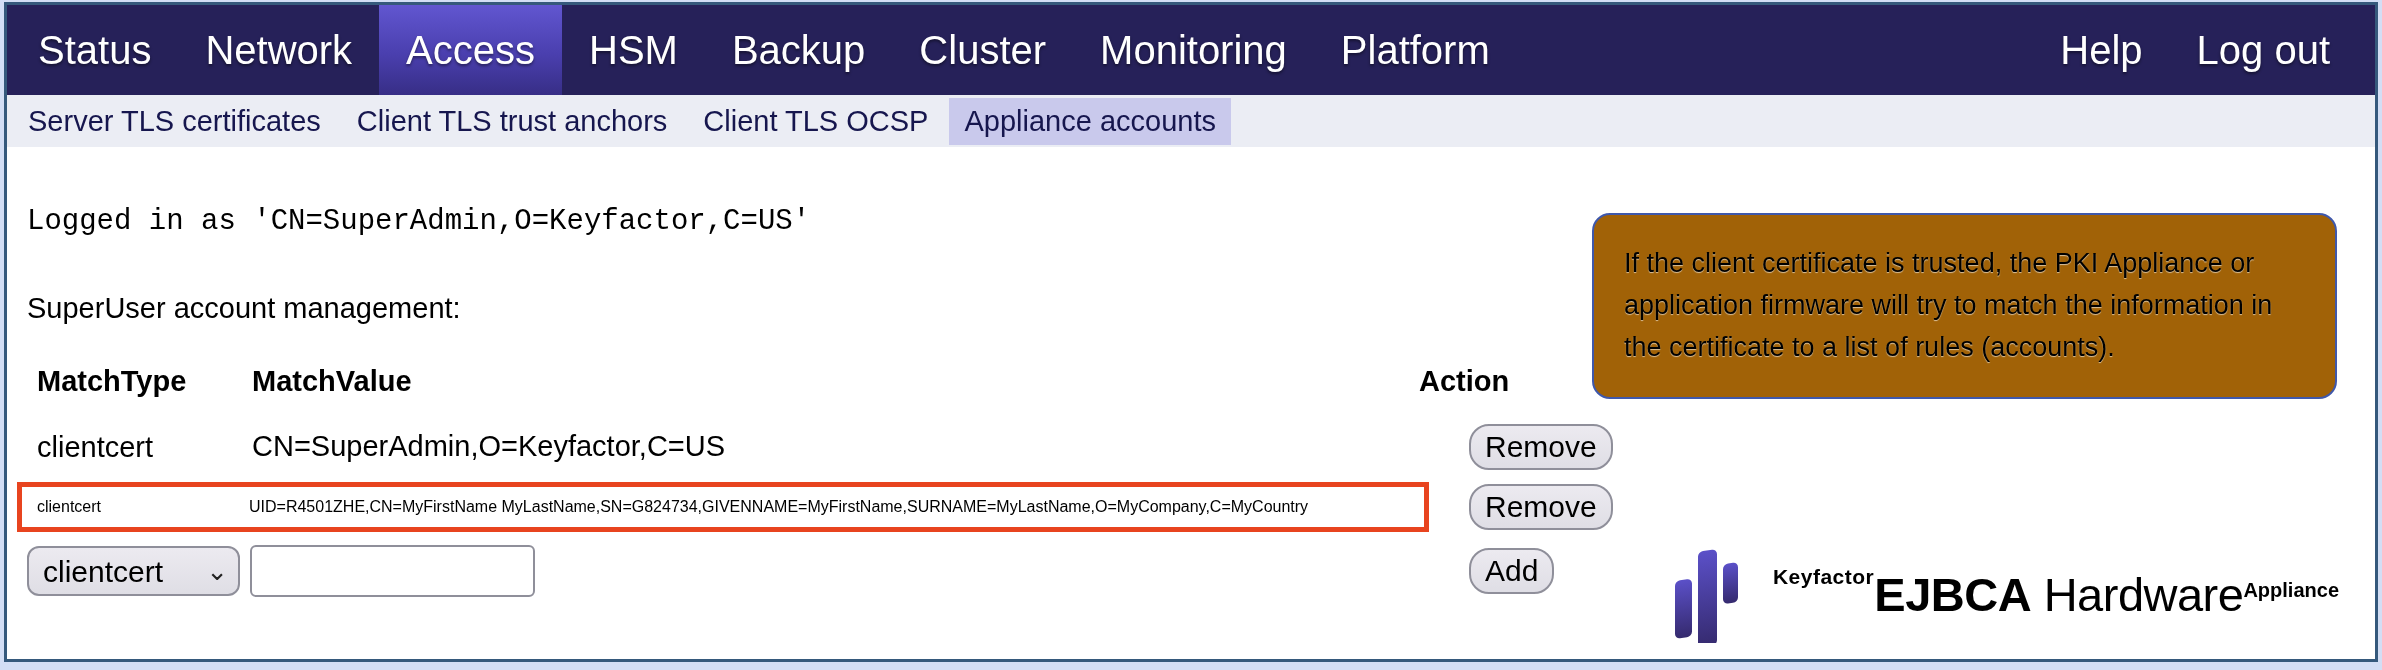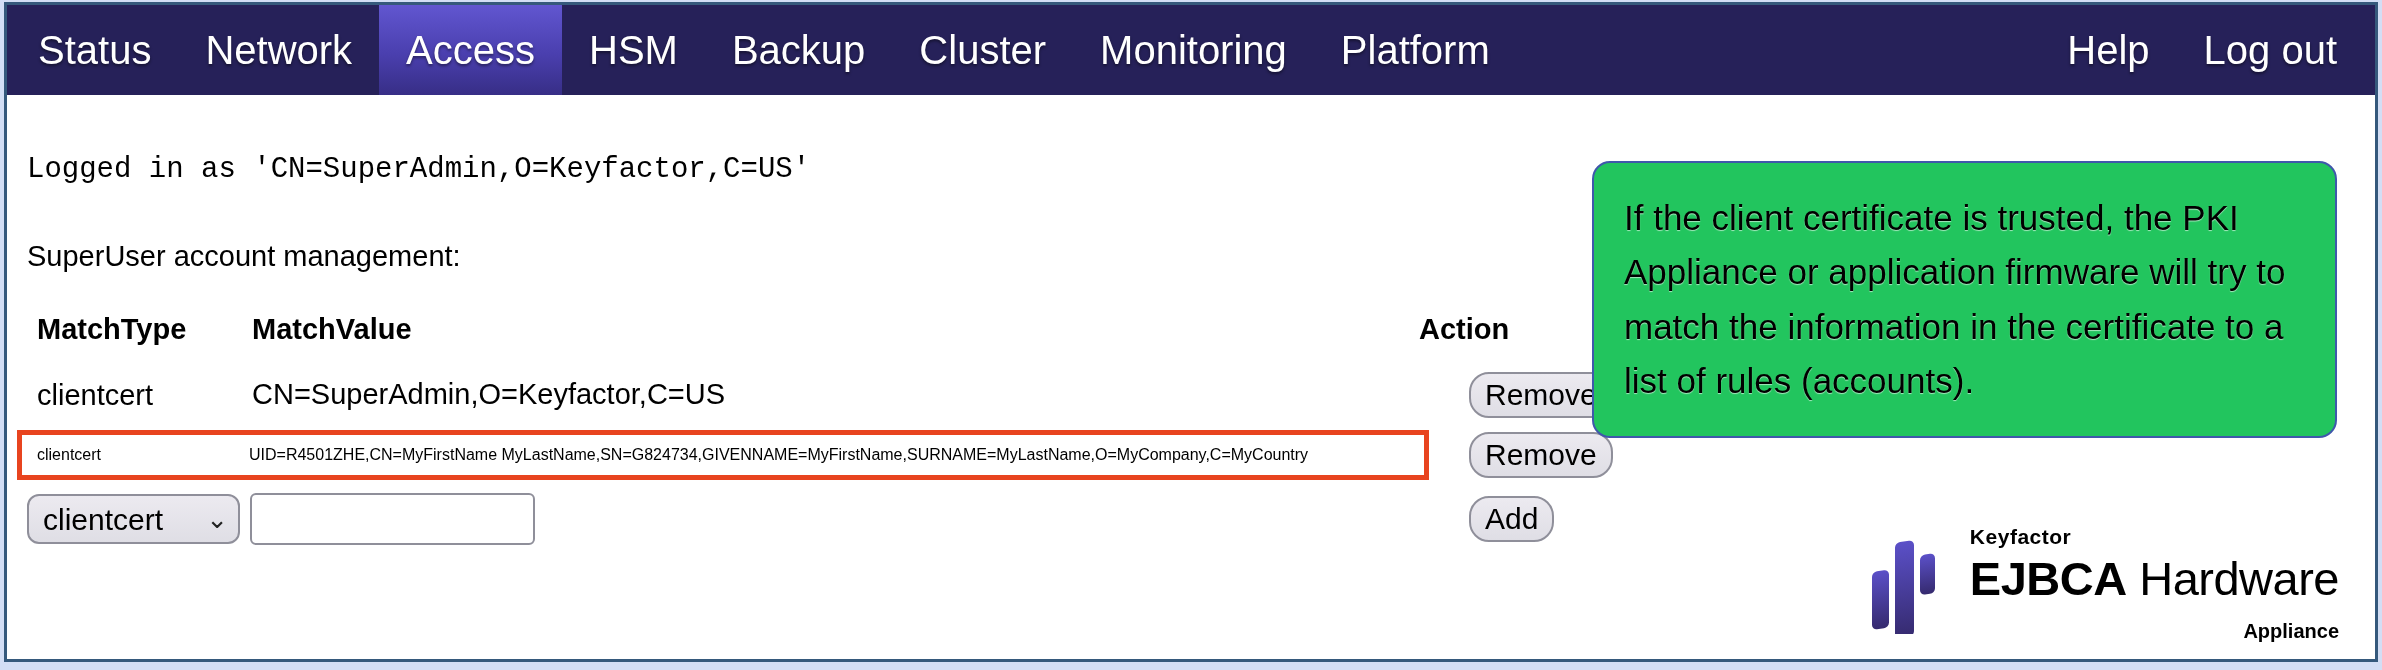--- a/index.html
+++ b/index.html
@@ -15,21 +15,21 @@
     position: absolute; top: 2px; left: 4px; right: 4px; bottom: 8px;
     border: 3px solid #35597c;
     background: #fff;
     display: flex; flex-direction: column;
   }
 
   
   .topnav {
     height: 90px; background: #262159;
     display: flex; align-items: flex-end;
-    padding: 0 11px 0 4px;
+    padding: 0 18px 0 4px;
     flex: none;
   }
   .nav-item {
     color: #fff; font-size: 40px; line-height: 90px;
     padding: 0 27px; cursor: pointer; white-space: nowrap;
     text-shadow: 0 2px 3px rgba(0,0,0,0.45);
   }
   .nav-item.active {
     background: linear-gradient(#6156d0 0%, #4a3fae 55%, #372e86 100%);
   }
@@ -101,29 +101,29 @@
   input.match-input {
     width: 285px; height: 52px; margin-left: 10px;
     font-family: "Liberation Sans", sans-serif; font-size: 30px;
     border: 2px solid #8f8f9a; border-radius: 6px;
     padding: 0 10px; background: #fff;
   }
 
   
   .info-box {
     position: absolute; top: 66px; right: 38px; width: 745px;
-    background: #22c55e; border: 2px solid #3f58ab; border-radius: 18px;
-    padding: 28px 30px; font-size: 35px; line-height: 1.55;
+    background: #a16207; border: 2px solid #3f58ab; border-radius: 18px;
+    padding: 28px 30px; font-size: 27px; line-height: 1.55;
     text-shadow: 0 1px 1px rgba(255,255,255,0.6);
   }
 
   
   .logo { position: absolute; right: 36px; bottom: 16px; display: flex; align-items: center; gap: 20px; }
   .logo-icon { width: 78px; height: 100px; flex: none; }
-  .logo-text { display: flex; flex-direction: column; justify-content: space-between; }
+  .logo-text { display: flex; flex-direction: row; justify-content: space-between; }
   .logo-brand { font-size: 21px; font-weight: 700; letter-spacing: 0.5px; }
   .logo-product { font-size: 47px; letter-spacing: -0.5px; white-space: nowrap; margin-top: 2px; }
   .logo-product .bold { font-weight: 700; }
   .logo-sub { font-size: 20px; font-weight: 700; text-align: right; margin-top: 14px; }
 </style>
 </head>
 <body>
 
 <div class="frame">
 
@@ -134,20 +134,26 @@
     <div class="nav-item">HSM</div>
     <div class="nav-item">Backup</div>
     <div class="nav-item">Cluster</div>
     <div class="nav-item">Monitoring</div>
     <div class="nav-item">Platform</div>
     <div class="nav-spacer"></div>
     <div class="nav-item">Help</div>
     <div class="nav-item">Log out</div>
   </div>
 
+  <div class="subnav">
+    <div class="subnav-item">Server TLS certificates</div>
+    <div class="subnav-item">Client TLS trust anchors</div>
+    <div class="subnav-item">Client TLS OCSP</div>
+    <div class="subnav-item active">Appliance accounts</div>
+  </div>
 
   <div class="content">
 
     <p class="logged-in">Logged in as 'CN=SuperAdmin,O=Keyfactor,C=US'</p>
     <p class="section-label">SuperUser account management:</p>
 
     <div class="acct-table">
 
       <div class="thead">
         <div class="col-type">MatchType</div>

